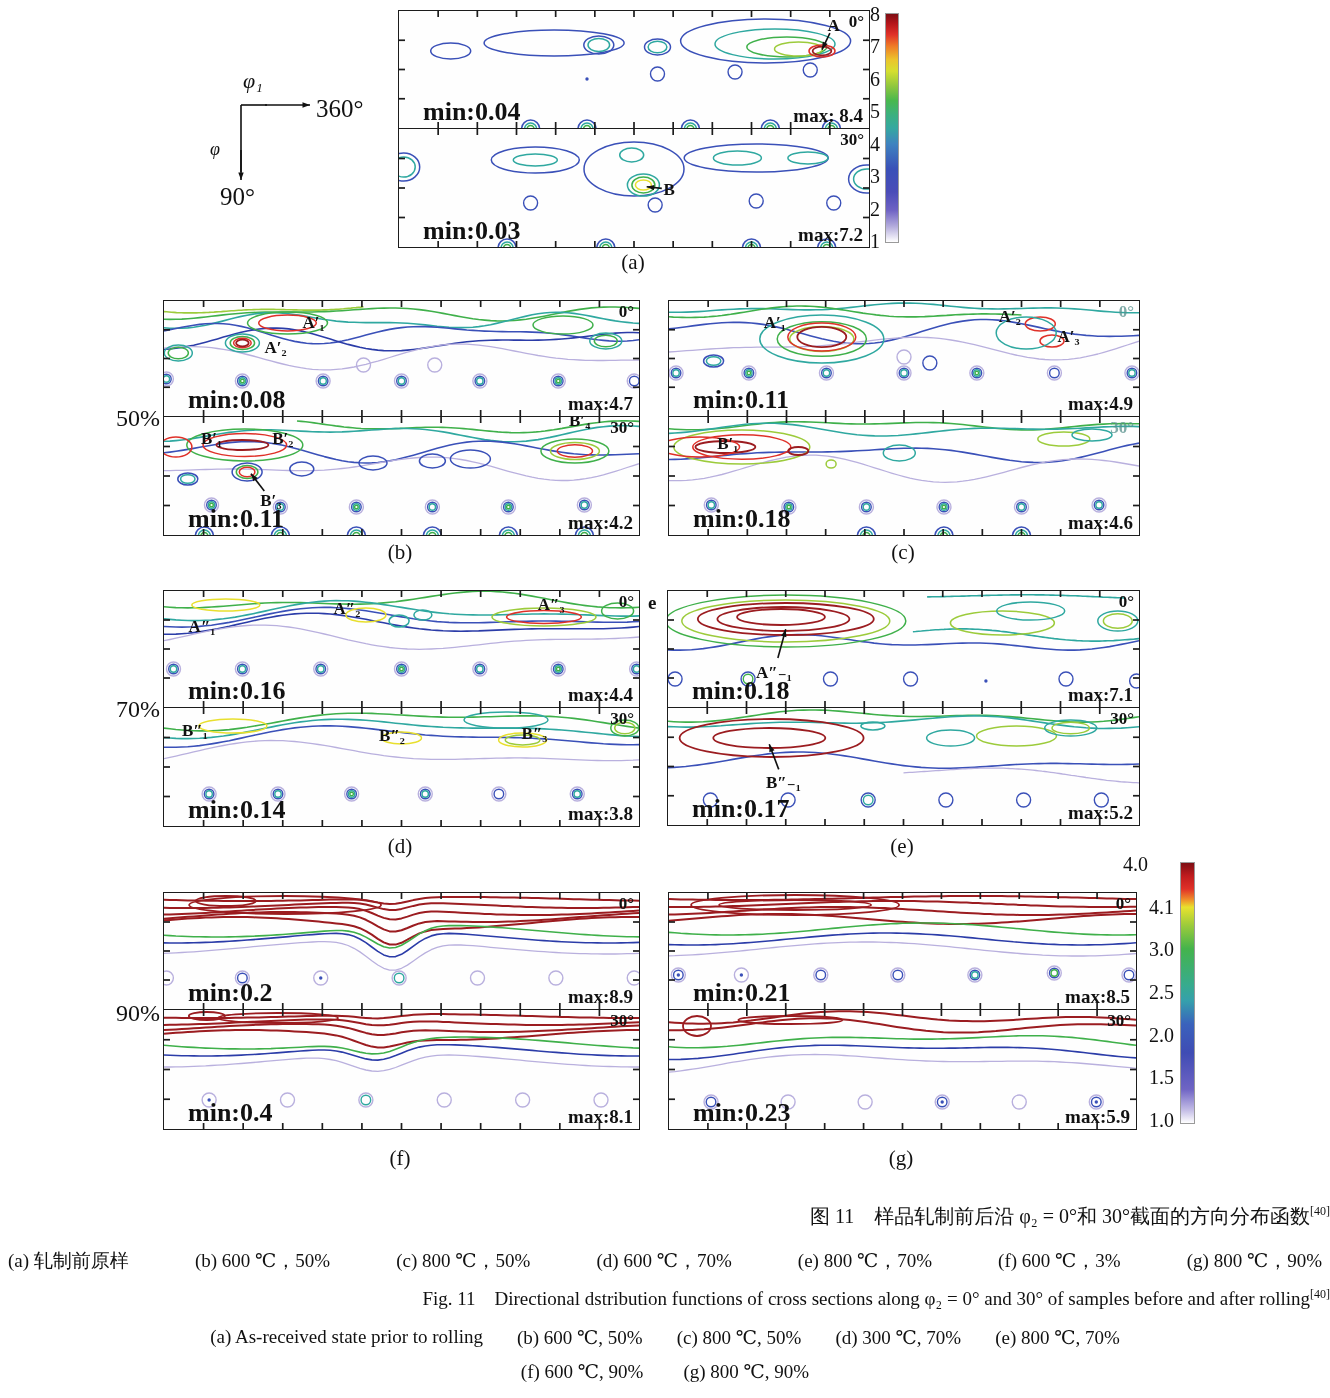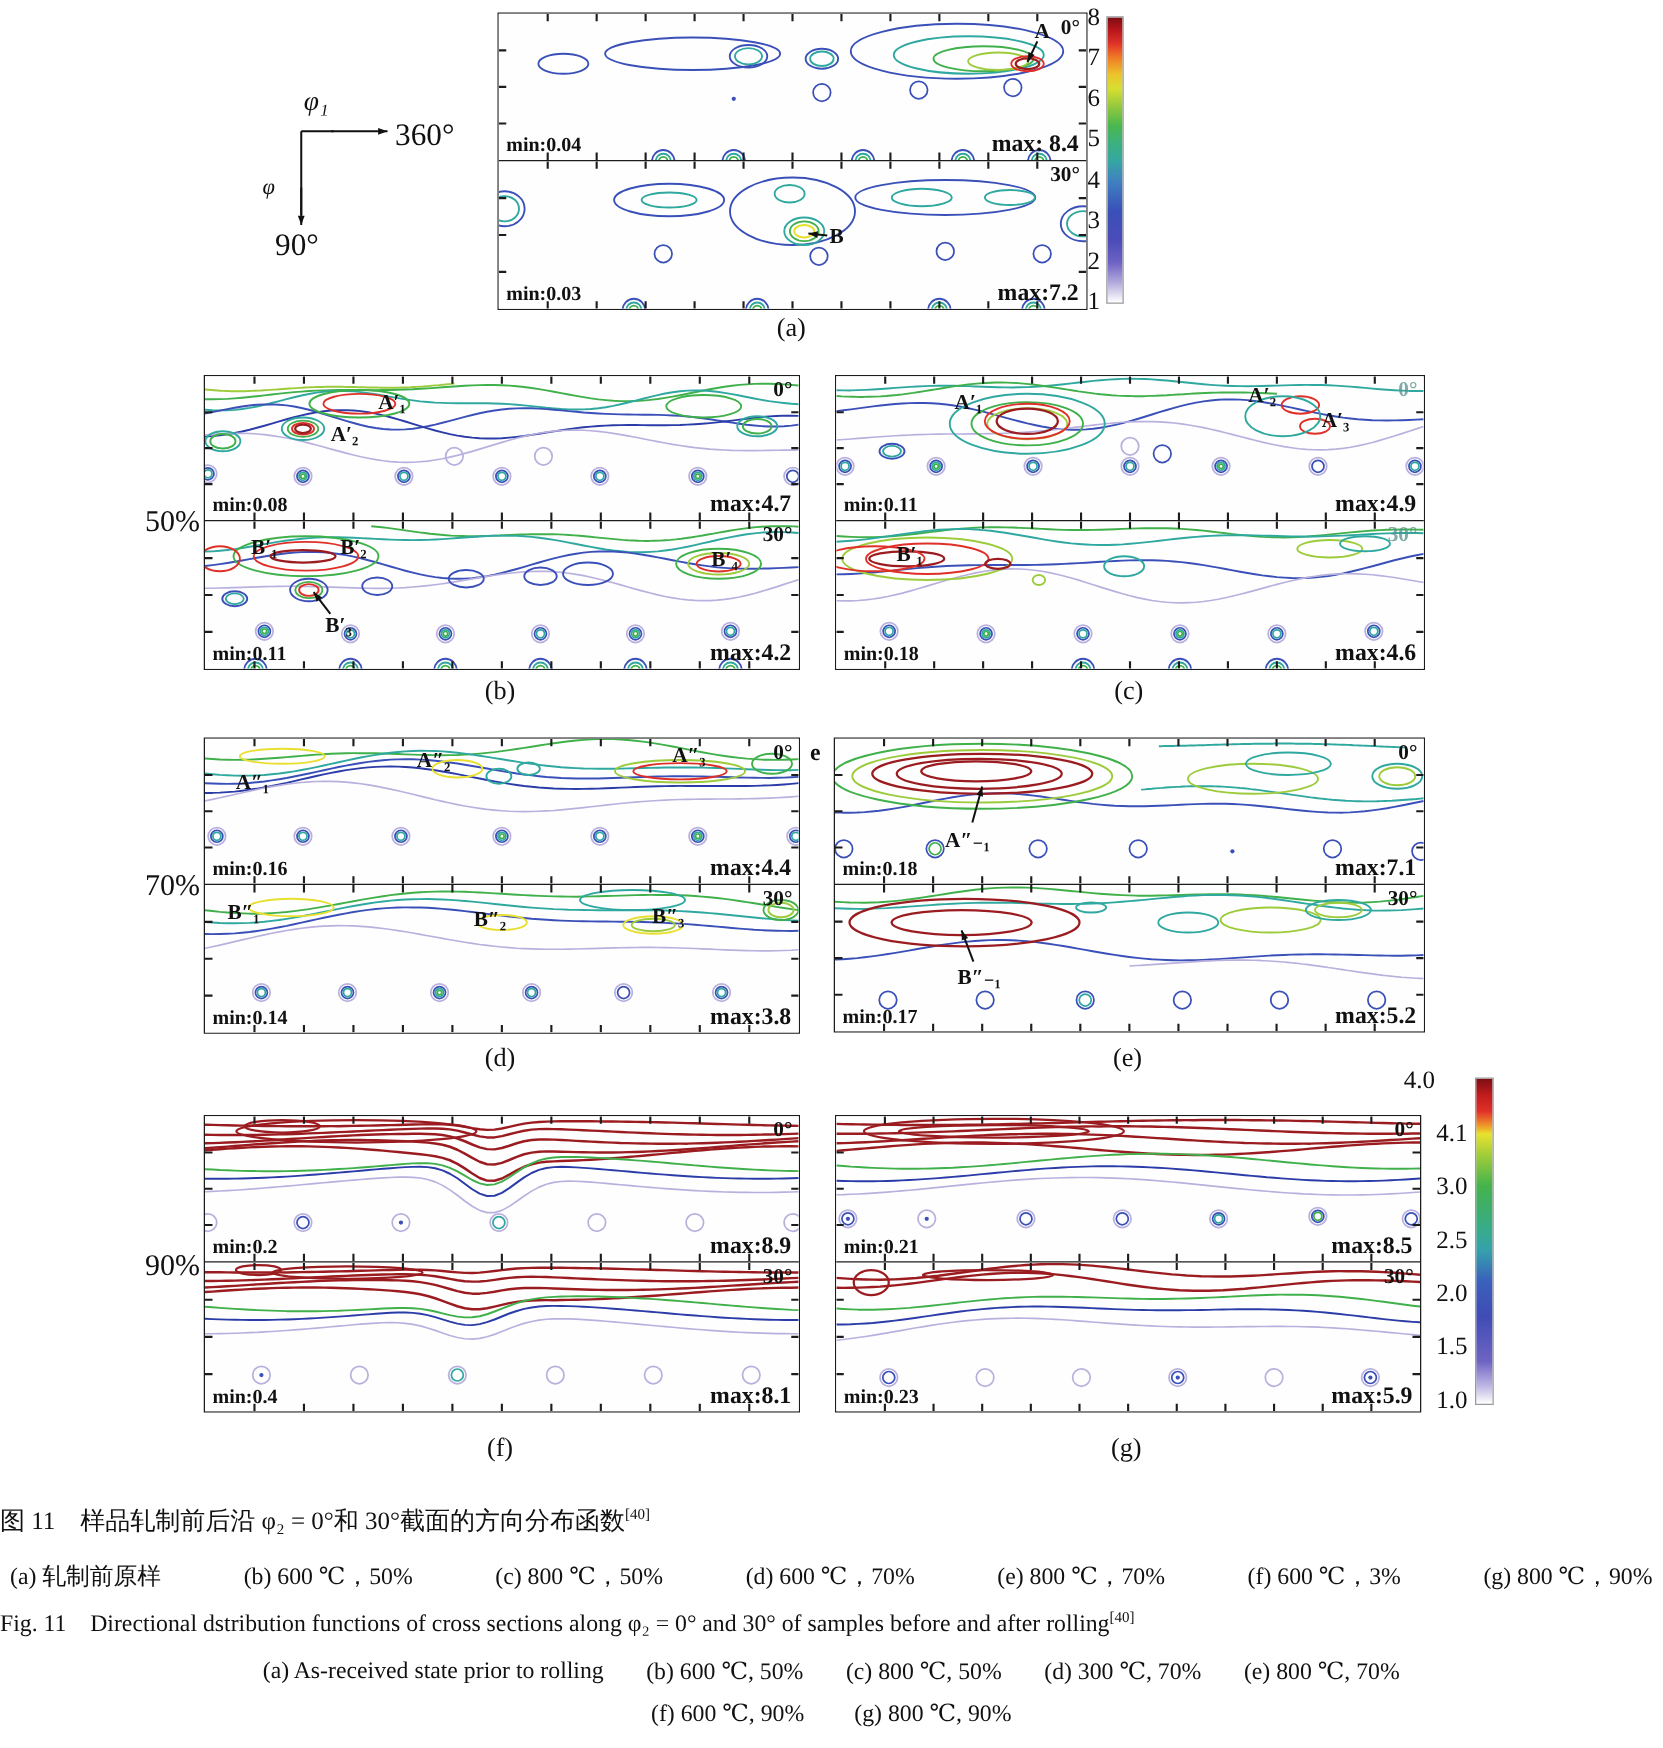--- a/index.html
+++ b/index.html
@@ -8,40 +8,40 @@
     font-family:"Liberation Serif","DejaVu Serif",serif;color:#111;
     overflow:hidden;
   }
   .panel{position:absolute;border:1.7px solid #1c1c1c;background:#fefefe;}
   .subplot{position:relative;overflow:hidden;background:#fefefe;}
   .subplot + .subplot{border-top:1.7px solid #1c1c1c;}
   .subplot svg{position:absolute;left:0;top:0;}
   .corner{position:absolute;font-weight:bold;z-index:5;line-height:1;}
   .angle{top:2px;right:5px;font-size:17px;}
   .angle.faint{color:#56908c;opacity:0.75;}
-  .minlab{bottom:3px;left:6px;font-size:16px;}
+  .minlab{bottom:3px;left:24px;font-size:26px;}
   .maxlab{bottom:3px;right:6px;font-size:19px;}
   .ann{position:absolute;font-weight:bold;font-size:17px;white-space:nowrap;
        transform:translate(-50%,-50%);z-index:6;line-height:1;}
   .pcap{position:absolute;font-size:21px;transform:translateX(-50%);}
   .rowlab{position:absolute;font-size:24px;font-weight:normal;text-align:right;width:90px;}
   .cornermark{position:absolute;font-size:19px;font-weight:bold;}
   .cbar{position:absolute;border:1px solid #9a9a9a;}
   #cbar1{left:885px;top:13px;width:12px;height:228px;
     background:linear-gradient(to bottom,#7d0e14 0%,#b3141a 4%,#e03128 9%,#ef7a26 14%,
       #ecc42c 20%,#d6df30 25%,#8cc63f 32%,#49b84e 38%,#3cb07e 44%,#35a8a0 50%,
       #3f83c0 57%,#3a50b8 68%,#4a4cb8 78%,#6e62c4 86%,#b2aadc 93%,#ffffff 100%);}
   #cbar2{left:1180px;top:862px;width:13px;height:260px;
     background:linear-gradient(to bottom,#7d0e14 0%,#c01c1e 5%,#e03128 10%,#ef8c2a 14%,
       #e8e22e 17%,#9ccb3b 24%,#44b34c 33%,#37ab8e 47%,#35a0ac 53%,#3a62bc 62%,
       #3f4cb4 73%,#6f64c4 87%,#c3bce6 95%,#ffffff 100%);}
   .cbtick{position:absolute;font-size:20px;text-align:right;line-height:1;}
   .axis-label{position:absolute;font-size:25px;line-height:1;}
   .italic{font-style:italic;}
-  .zh-title,.en-title{position:absolute;width:1330px;text-align:left;font-size:20px;}
+  .zh-title,.en-title{position:absolute;width:1330px;text-align:right;font-size:20px;}
   .cap-items{position:absolute;display:flex;font-size:19px;}
   #zhItems{left:8px;top:1248px;width:1314px;justify-content:space-between;}
   #enItems1{left:0;top:1326px;width:1330px;justify-content:center;gap:34px;font-size:19px;}
   #enItems2{left:0;top:1360px;width:1330px;justify-content:center;gap:40px;font-size:19px;}
   sup{font-size:12px;}
 </style>
 </head>
 <body>
 
 <svg id="axisArrows" style="position:absolute;left:165px;top:60px;" width="200" height="150">
@@ -366,21 +366,21 @@
           <line x1="0" y1="88.5" x2="6" y2="88.5" stroke="#1c1c1c" stroke-width="1.7"></line>
           <line x1="469" y1="88.5" x2="475" y2="88.5" stroke="#1c1c1c" stroke-width="1.7"></line>
           <line x1="100.2915" y1="74.0332" x2="86.925" y2="56.64" stroke="#111" stroke-width="1.6"></line>
           <polygon points="86.9,56.6 93.7,60.9 89.3,64.3" fill="#111"></polygon>
         </svg>
         <div class="corner angle">30°</div>
         <div class="corner minlab">min:0.11</div>
         <div class="corner maxlab">max:4.2</div>
         <div class="ann" style="left: 47.5px; top: 21.24px;">B′₁</div>
         <div class="ann" style="left: 118.75px; top: 21.24px;">B′₂</div>
-        <div class="ann" style="left: 415.625px; top: 30px;">B′₄</div>
+        <div class="ann" style="left: 415.625px; top: 3px;">B′₄</div>
         <div class="ann" style="left: 106.875px; top: 82.6px;">B′₃</div>
       </div>
     </div>
     <div class="panel" style="left: 668px; top: 300px; width: 470px;">
       <div class="subplot" style="width: 470px; height: 115px;">
         <svg width="470" height="115">
           <polyline points="0.0,11.2 5.9,11.3 11.8,11.3 17.6,11.1 23.5,10.9 29.4,10.6 35.3,10.2 41.1,9.8 47.0,9.3 52.9,8.9 58.8,8.5 64.6,8.2 70.5,7.9 76.4,7.7 82.3,7.6 88.1,7.6 94.0,7.6 99.9,7.8 105.8,7.9 111.6,8.2 117.5,8.4 123.4,8.6 129.3,8.8 135.1,8.9 141.0,8.9 146.9,8.8 152.8,8.7 158.6,8.4 164.5,8.0 170.4,7.5 176.3,7.0 182.1,6.4 188.0,5.7 193.9,5.0 199.8,4.4 205.6,3.7 211.5,3.2 217.4,2.7 223.3,2.4 229.1,2.1 235.0,2.0 240.9,2.1 246.8,2.2 252.6,2.5 258.5,3.0 264.4,3.4 270.3,4.0 276.1,4.6 282.0,5.2 287.9,5.8 293.8,6.4 299.6,6.9 305.5,7.3 311.4,7.6 317.3,7.8 323.1,7.9 329.0,8.0 334.9,7.9 340.8,7.8 346.6,7.6 352.5,7.5 358.4,7.3 364.3,7.1 370.1,7.0 376.0,6.9 381.9,6.9 387.8,7.0 393.6,7.2 399.5,7.5 405.4,7.9 411.3,8.3 417.1,8.8 423.0,9.3 428.9,9.9 434.8,10.4 440.6,10.8 446.5,11.2 452.4,11.5 458.3,11.7 464.1,11.7 470.0,11.7" fill="none" stroke="#2fa8a0" stroke-width="1.6" stroke-linejoin="round"></polyline>
           <polyline points="0.0,15.8 4.4,16.1 8.8,16.3 13.2,16.4 17.6,16.5 22.0,16.5 26.4,16.4 30.8,16.3 35.3,16.1 39.7,15.8 44.1,15.4 48.5,15.0 52.9,14.5 57.3,13.9 61.7,13.3 66.1,12.6 70.5,11.9 74.9,11.2 79.3,10.5 83.7,9.8 88.1,9.0 92.5,8.3 96.9,7.7 101.3,7.1 105.7,6.5 110.2,6.1 114.6,5.7 119.0,5.4 123.4,5.2 127.8,5.0 132.2,5.0 136.6,5.1 141.0,5.3 145.4,5.5 149.8,5.9 154.2,6.3 158.6,6.8 163.0,7.4 167.4,8.0 171.8,8.6 176.3,9.3 180.7,10.0 185.1,10.7 189.5,11.4 193.9,12.1 198.3,12.7 202.7,13.3 207.1,13.9 211.5,14.4 215.9,14.8 220.3,15.2 224.7,15.5 229.1,15.7 233.5,15.8 237.9,15.9 242.3,15.9 246.7,15.9 251.2,15.7 255.6,15.6 260.0,15.4 264.4,15.2 268.8,14.9 273.2,14.6 277.6,14.4 282.0,14.1 286.4,13.8 290.8,13.6 295.2,13.4 299.6,13.2 304.0,13.1 308.4,13.0 312.8,12.9 317.3,12.9 321.7,13.0 326.1,13.0 330.5,13.1 334.9,13.3 339.3,13.4 343.7,13.6 348.1,13.8 352.5,14.0" fill="none" stroke="#3fb04a" stroke-width="1.6" stroke-linejoin="round"></polyline>
           <polyline points="0.0,27.9 5.9,27.2 11.8,26.5 17.6,25.7 23.5,24.9 29.4,24.1 35.3,23.4 41.1,22.8 47.0,22.2 52.9,21.8 58.8,21.5 64.6,21.3 70.5,21.4 76.4,21.6 82.3,22.0 88.1,22.6 94.0,23.4 99.9,24.4 105.8,25.6 111.6,26.9 117.5,28.3 123.4,29.9 129.3,31.5 135.1,33.1 141.0,34.7 146.9,36.2 152.8,37.7 158.6,39.0 164.5,40.2 170.4,41.2 176.3,42.0 182.1,42.5 188.0,42.8 193.9,42.8 199.8,42.5 205.6,42.0 211.5,41.2 217.4,40.1 223.3,38.9 229.1,37.5 235.0,35.9 240.9,34.2 246.8,32.4 252.6,30.6 258.5,28.7 264.4,27.0 270.3,25.3 276.1,23.7 282.0,22.3 287.9,21.1 293.8,20.1 299.6,19.4 305.5,18.8 311.4,18.5 317.3,18.5 323.1,18.7 329.0,19.1 334.9,19.8 340.8,20.6 346.6,21.6 352.5,22.7 358.4,23.9 364.3,25.1 370.1,26.4 376.0,27.7 381.9,28.9 387.8,30.1 393.6,31.2 399.5,32.2 405.4,33.1 411.3,33.8 417.1,34.4 423.0,34.8 428.9,35.2 434.8,35.3 440.6,35.4 446.5,35.3 452.4,35.2 458.3,35.0 464.1,34.7 470.0,34.4" fill="none" stroke="#3a50b8" stroke-width="1.6" stroke-linejoin="round"></polyline>
           <polyline points="0.0,51.0 5.9,50.6 11.8,50.2 17.6,49.7 23.5,49.3 29.4,48.8 35.3,48.4 41.1,48.0 47.0,47.6 52.9,47.3 58.8,47.0 64.6,46.7 70.5,46.6 76.4,46.4 82.3,46.3 88.1,46.2 94.0,46.2 99.9,46.2 105.8,46.1 111.6,46.1 117.5,46.0 123.4,45.9 129.3,45.8 135.1,45.6 141.0,45.4 146.9,45.1 152.8,44.7 158.6,44.2 164.5,43.7 170.4,43.2 176.3,42.6 182.1,41.9 188.0,41.2 193.9,40.5 199.8,39.8 205.6,39.1 211.5,38.4 217.4,37.8 223.3,37.3 229.1,36.8 235.0,36.5 240.9,36.3 246.8,36.2 252.6,36.3 258.5,36.5 264.4,36.9 270.3,37.4 276.1,38.1 282.0,39.0 287.9,40.0 293.8,41.1 299.6,42.4 305.5,43.7 311.4,45.2 317.3,46.7 323.1,48.2 329.0,49.7 334.9,51.2 340.8,52.7 346.6,54.0 352.5,55.2 358.4,56.3 364.3,57.2 370.1,58.0 376.0,58.5 381.9,58.8 387.8,58.9 393.6,58.7 399.5,58.3 405.4,57.7 411.3,56.8 417.1,55.7 423.0,54.4 428.9,53.0 434.8,51.3 440.6,49.6 446.5,47.8 452.4,45.9 458.3,44.0 464.1,42.1 470.0,40.2" fill="none" stroke="#b9b0de" stroke-width="1.3" stroke-linejoin="round"></polyline>

